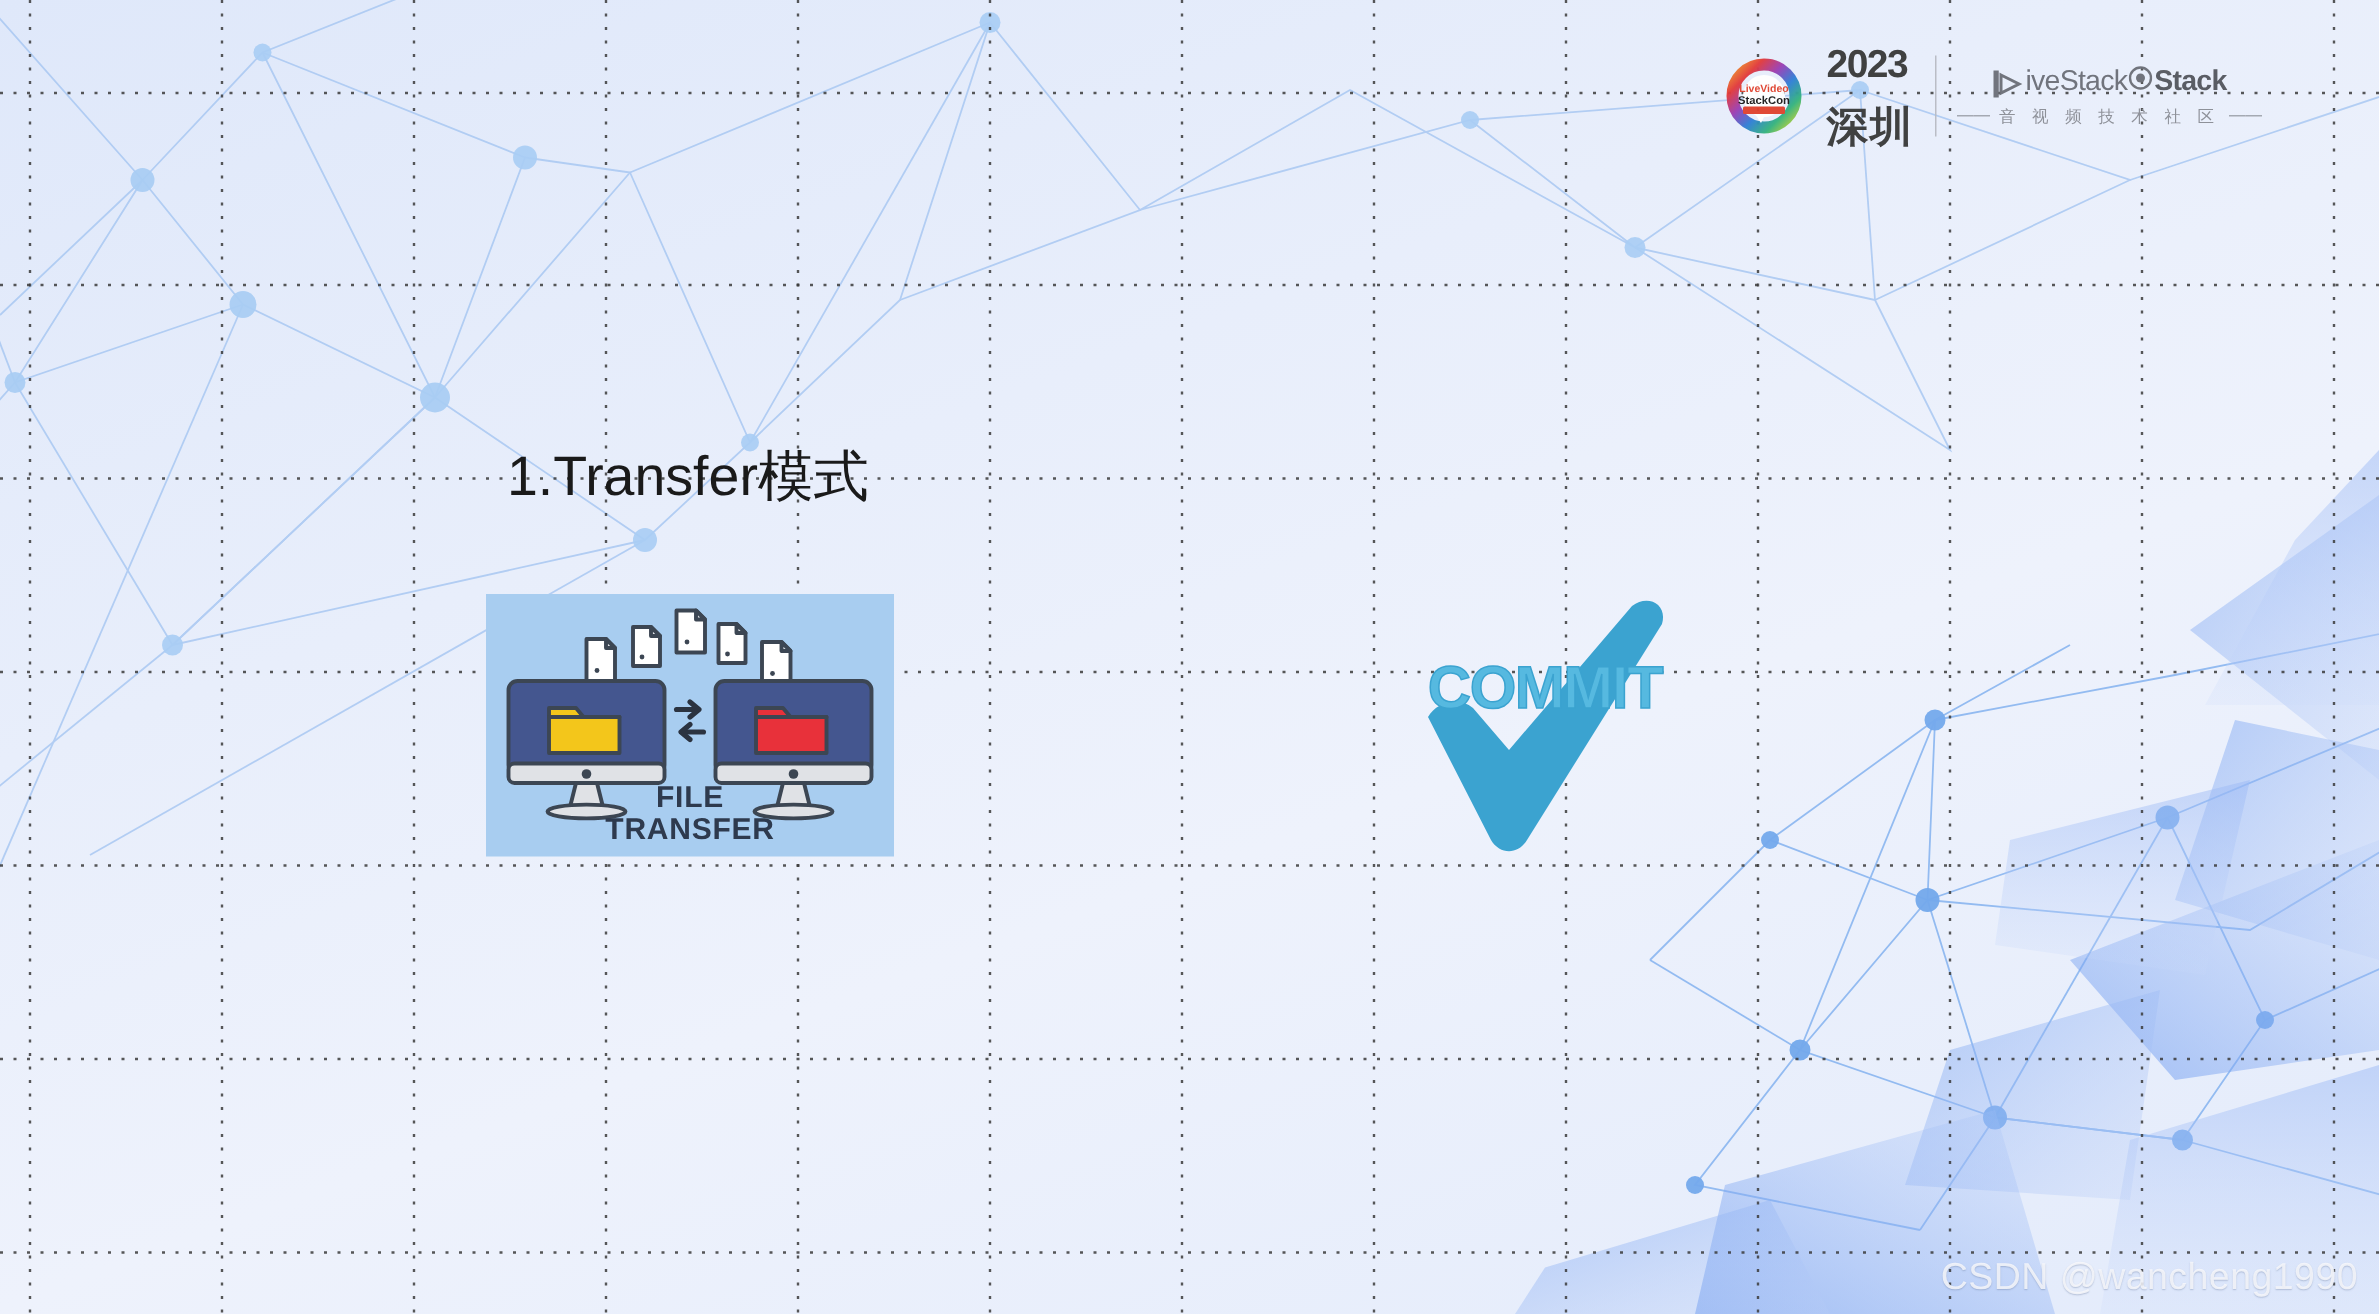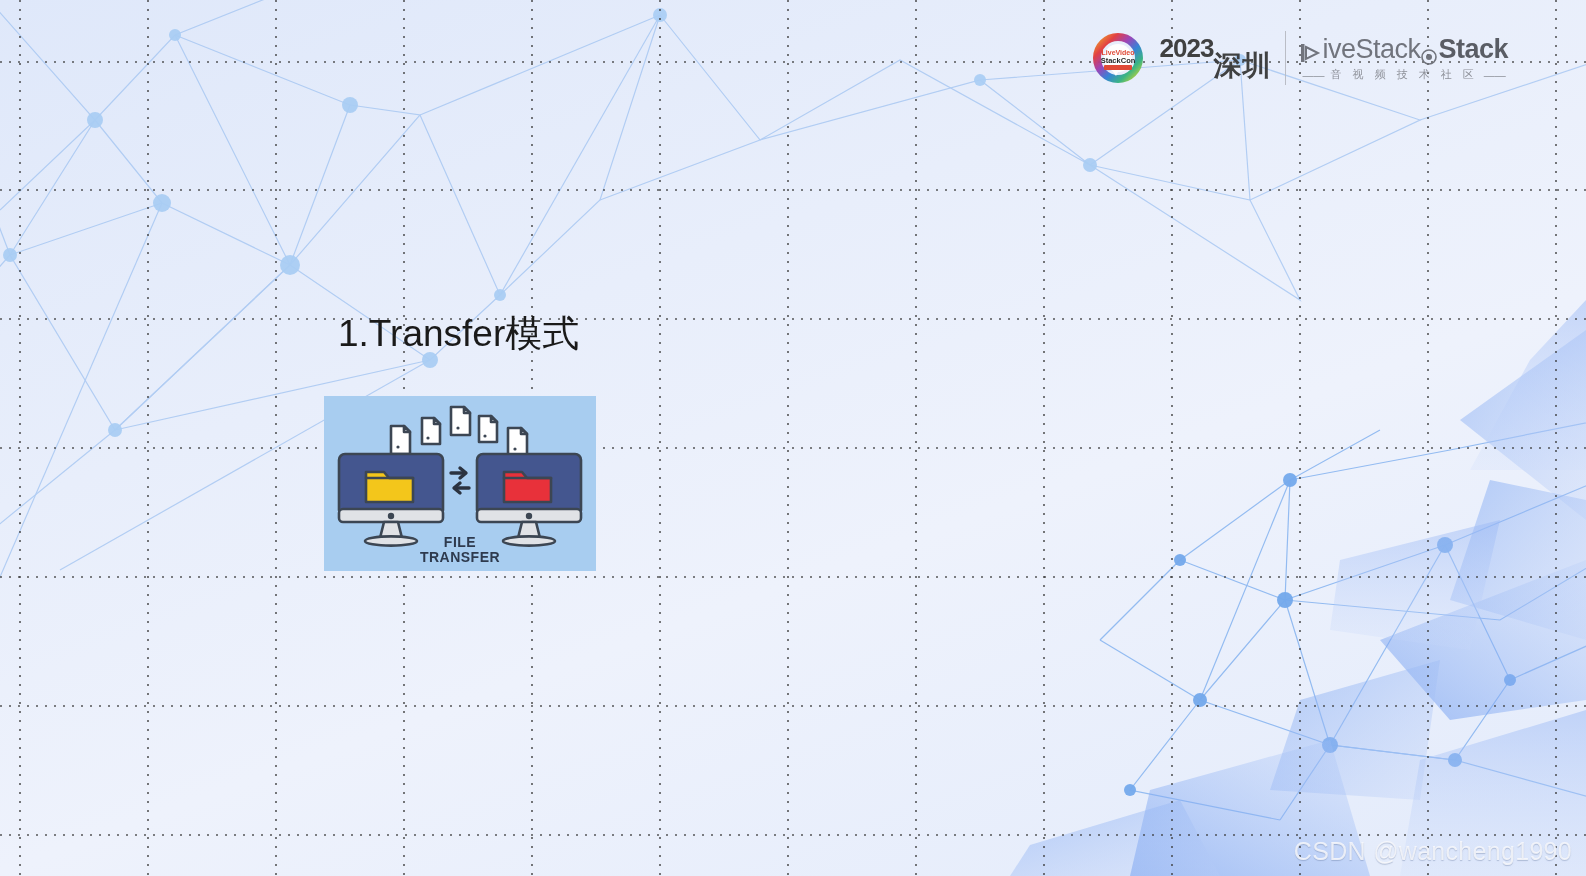--- a/index.html
+++ b/index.html
@@ -42,67 +42,66 @@
   .logo-strip {
     position:absolute;
     right:78px; top:30px;
     display:flex; align-items:center;
     gap:14px;
     z-index:10;
     opacity:.96;
   }
   .logo-ring { width:56px; height:56px; position:relative; }
   .logo-year {
-    display:flex; flex-direction:row;
+    display:flex; flex-direction:column;
     line-height:.98;
     color:#3a3a3a;
     font-weight:800;
   }
   .logo-year .yr { font-size:26px; letter-spacing:-1px; }
   .logo-year .city { font-size:28px; letter-spacing:1px;margin-top:16px; }
   .logo-div { width:1px; height:54px; background:#b9bcc4; }
   .lvs { display:flex; flex-direction:column; align-items:center; gap:2px; }
   .lvs-top {
-    display:flex; align-items:flex-end;
-    font-size:27px; color:#6d7078; letter-spacing:-.5px;
+    display:flex; align-items:flex-start;
+    font-size:19px; color:#6d7078; letter-spacing:-.5px;
   }
   .lvs-top .bold { font-weight:700; color:#55585f; }
   .lvs-sub {
     display:flex; align-items:center; gap:6px;
     font-size:11px; color:#8b8e96; letter-spacing:4px;
   }
   .lvs-sub .dash { letter-spacing:0; }
 
   
   .col { position:absolute; z-index:8; }
   .col-label {
     font-size:37px;
     color:#1a1a1a;
     white-space:nowrap;
     font-family:"Liberation Sans","DejaVu Sans", sans-serif;
-    margin-top:16px;
   }
   #col-transfer { left:338px; top:293px; }
   #col-commit   { left:915px; top:293px; }
 
   
   .transfer-box {
     position:absolute;
     left:324px; top:396px;
     width:272px; height:175px;
     background:#a8cdf0;
     z-index:8;
   }
   .ft-caption {
     position:absolute;
     left:0; right:0; bottom:6px;
     text-align:center;
     color:#2e3a4e;
     font-weight:700;
-    font-size:14px;
+    font-size:20px;
     line-height:1.08;
     letter-spacing:.5px;
   }
 
   
   .commit-box {
     position:absolute;
     left:940px; top:392px;
     width:180px; height:180px;
     z-index:8;
@@ -361,16 +360,22 @@
         <path d="M145 92 h-14"></path>
         <path d="M136 87 l-6 5 6 5"></path>
       </g>
     </svg>
     <div class="ft-caption">
       <div>FILE</div>
       <div>TRANSFER</div>
     </div>
   </div>
 
+  <div class="commit-box">
+    <svg viewBox="0 0 180 180" width="180" height="180">
+      <path d="M12 86 C18 76, 32 72, 42 80 L66 108 L148 12 C158 4, 172 10, 168 24 L78 168 C72 178, 60 178, 54 168 Z" fill="#3ba3d0"></path>
+      <text x="90" y="80" font-size="40" font-weight="800" text-anchor="middle" fill="#56b9e0" stroke="#3ba3d0" stroke-width="1" font-family="'Liberation Sans',sans-serif" letter-spacing="-1">COMMIT</text>
+    </svg>
+  </div>
 
   <div class="watermark">CSDN @wancheng1990</div>
 
 </div>
 
 </body></html>

